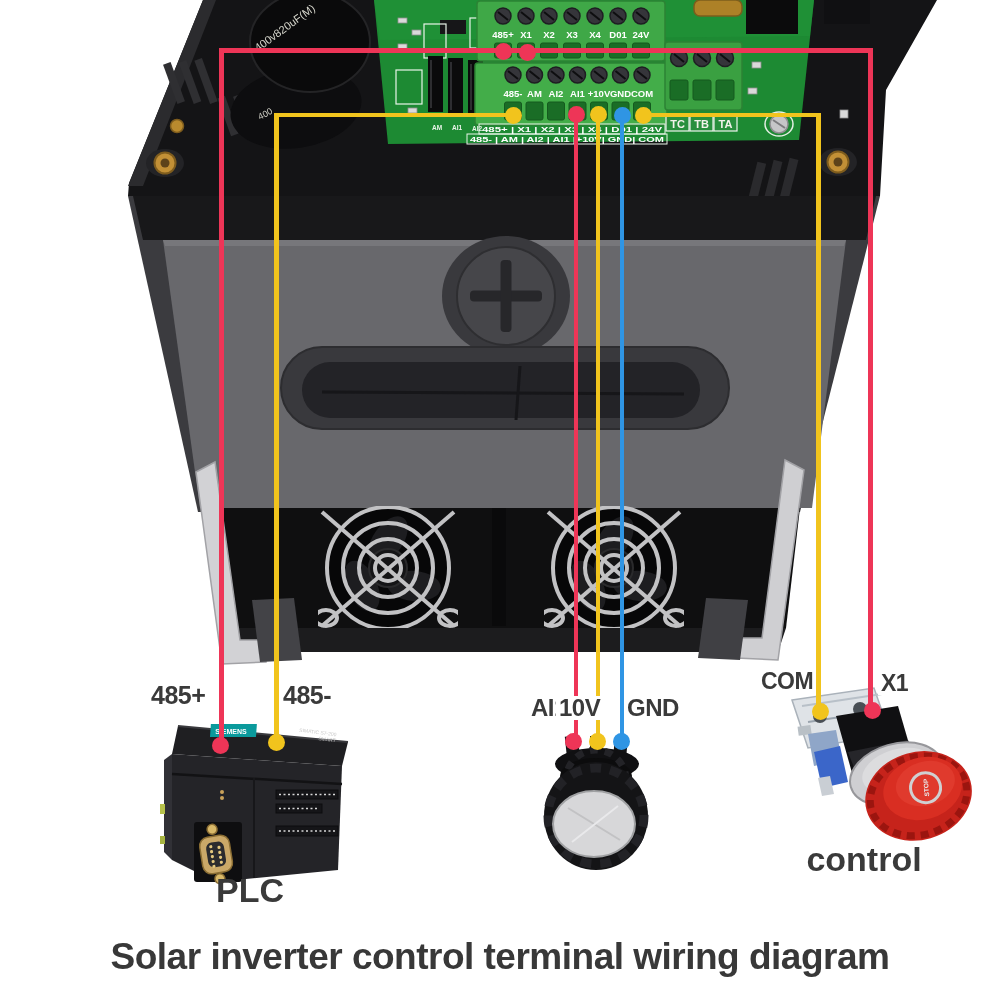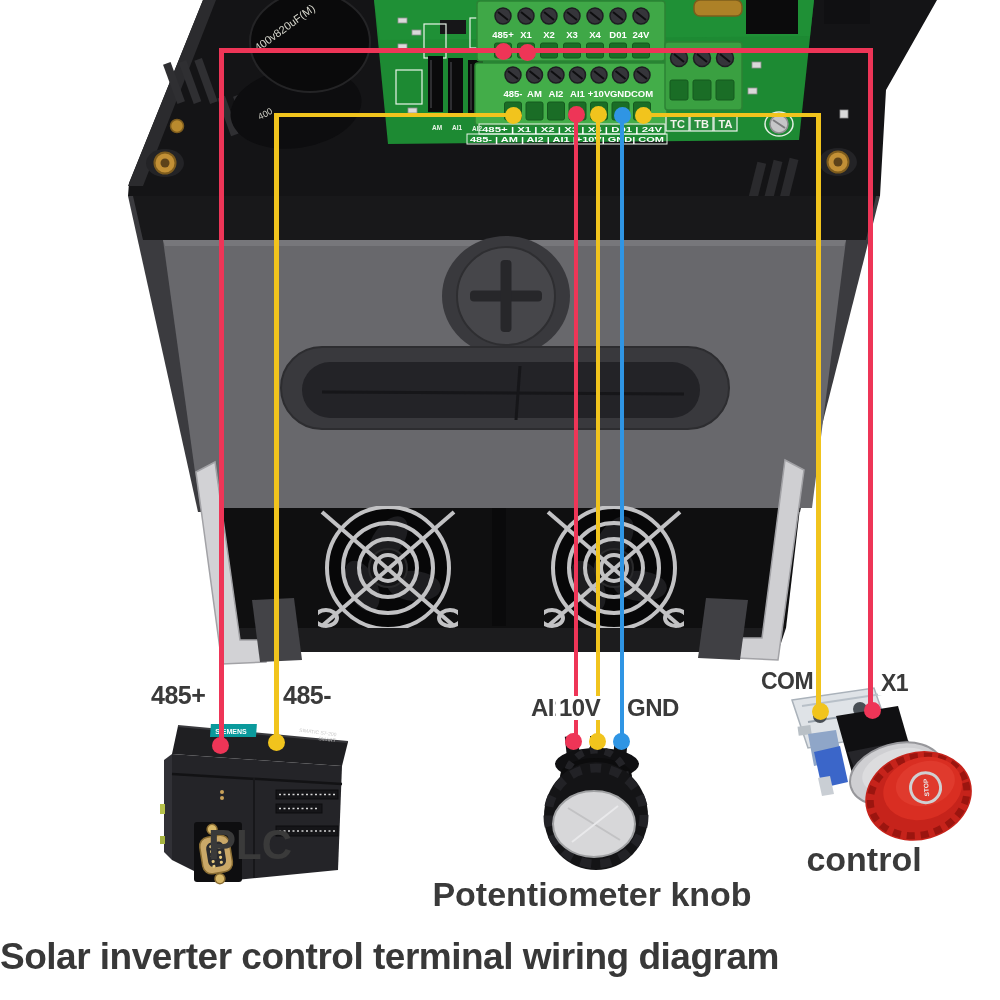--- a/index.html
+++ b/index.html
@@ -12,21 +12,21 @@
   .wire.yellow{background:#f1c41d;}
   .wire.blue{background:#2f95e4;}
   .dot{position:absolute;width:17px;height:17px;border-radius:50%;z-index:40;}
   .dot.red{background:#ee3557;}
   .dot.yellow{background:#f1c41d;}
   .dot.blue{background:#2f95e4;}
   .wlabel{position:absolute;z-index:50;font-weight:bold;color:#3a3a3a;background:#ffffff;
           padding:0 3px;line-height:1.0;font-size:24px;letter-spacing:-0.5px;white-space:nowrap;}
   .caption{position:absolute;z-index:50;font-weight:bold;color:#3a3a3a;text-align:center;
            line-height:1.0;white-space:nowrap;}
-  .title{position:absolute;z-index:50;left:0;top:936px;width:1000px;
+  .title{position:absolute;z-index:50;left:0;top:936px;width:1000px;text-align:center;
          font-weight:bold;font-size:37px;color:#383838;letter-spacing:-0.5px;}
 </style>
 </head>
 <body>
 
 <div id="stage">
 
   <svg style="left:0;top:0;z-index:10" width="1000" height="672" viewBox="0 0 1000 672">
     <defs>
       <clipPath id="fanclip1">
@@ -437,17 +437,16 @@
   <div class="dot red" style="left:863.5px;top:701.5px"></div>
 
   <div class="wlabel" style="left:148px;top:683px;font-size:25px">485+</div>
   <div class="wlabel" style="left:280px;top:683px;font-size:25px">485-</div>
   <div class="wlabel" style="left:528px;top:696px">AI1</div>
   <div class="wlabel" style="left:556px;top:696px">10V</div>
   <div class="wlabel" style="left:624px;top:696px">GND</div>
   <div class="wlabel" style="left:758px;top:670px;font-size:23px">COM</div>
   <div class="wlabel" style="left:878px;top:672px;font-size:23px">X1</div>
 
-  <div class="caption" style="left:175px;top:824px;width:150px;font-size:42px">PLC</div>
-  <div class="caption" style="left:412px;top:877px;width:360px;font-size:34px">Potentiometer knob</div>
+  <div class="caption" style="left:175px;top:873px;width:150px;font-size:34px">PLC</div>
   <div class="caption" style="left:794px;top:842px;width:140px;font-size:34px">control</div>
   <div class="title">Solar inverter control terminal wiring diagram</div>
 </div>
 
 </body></html>

